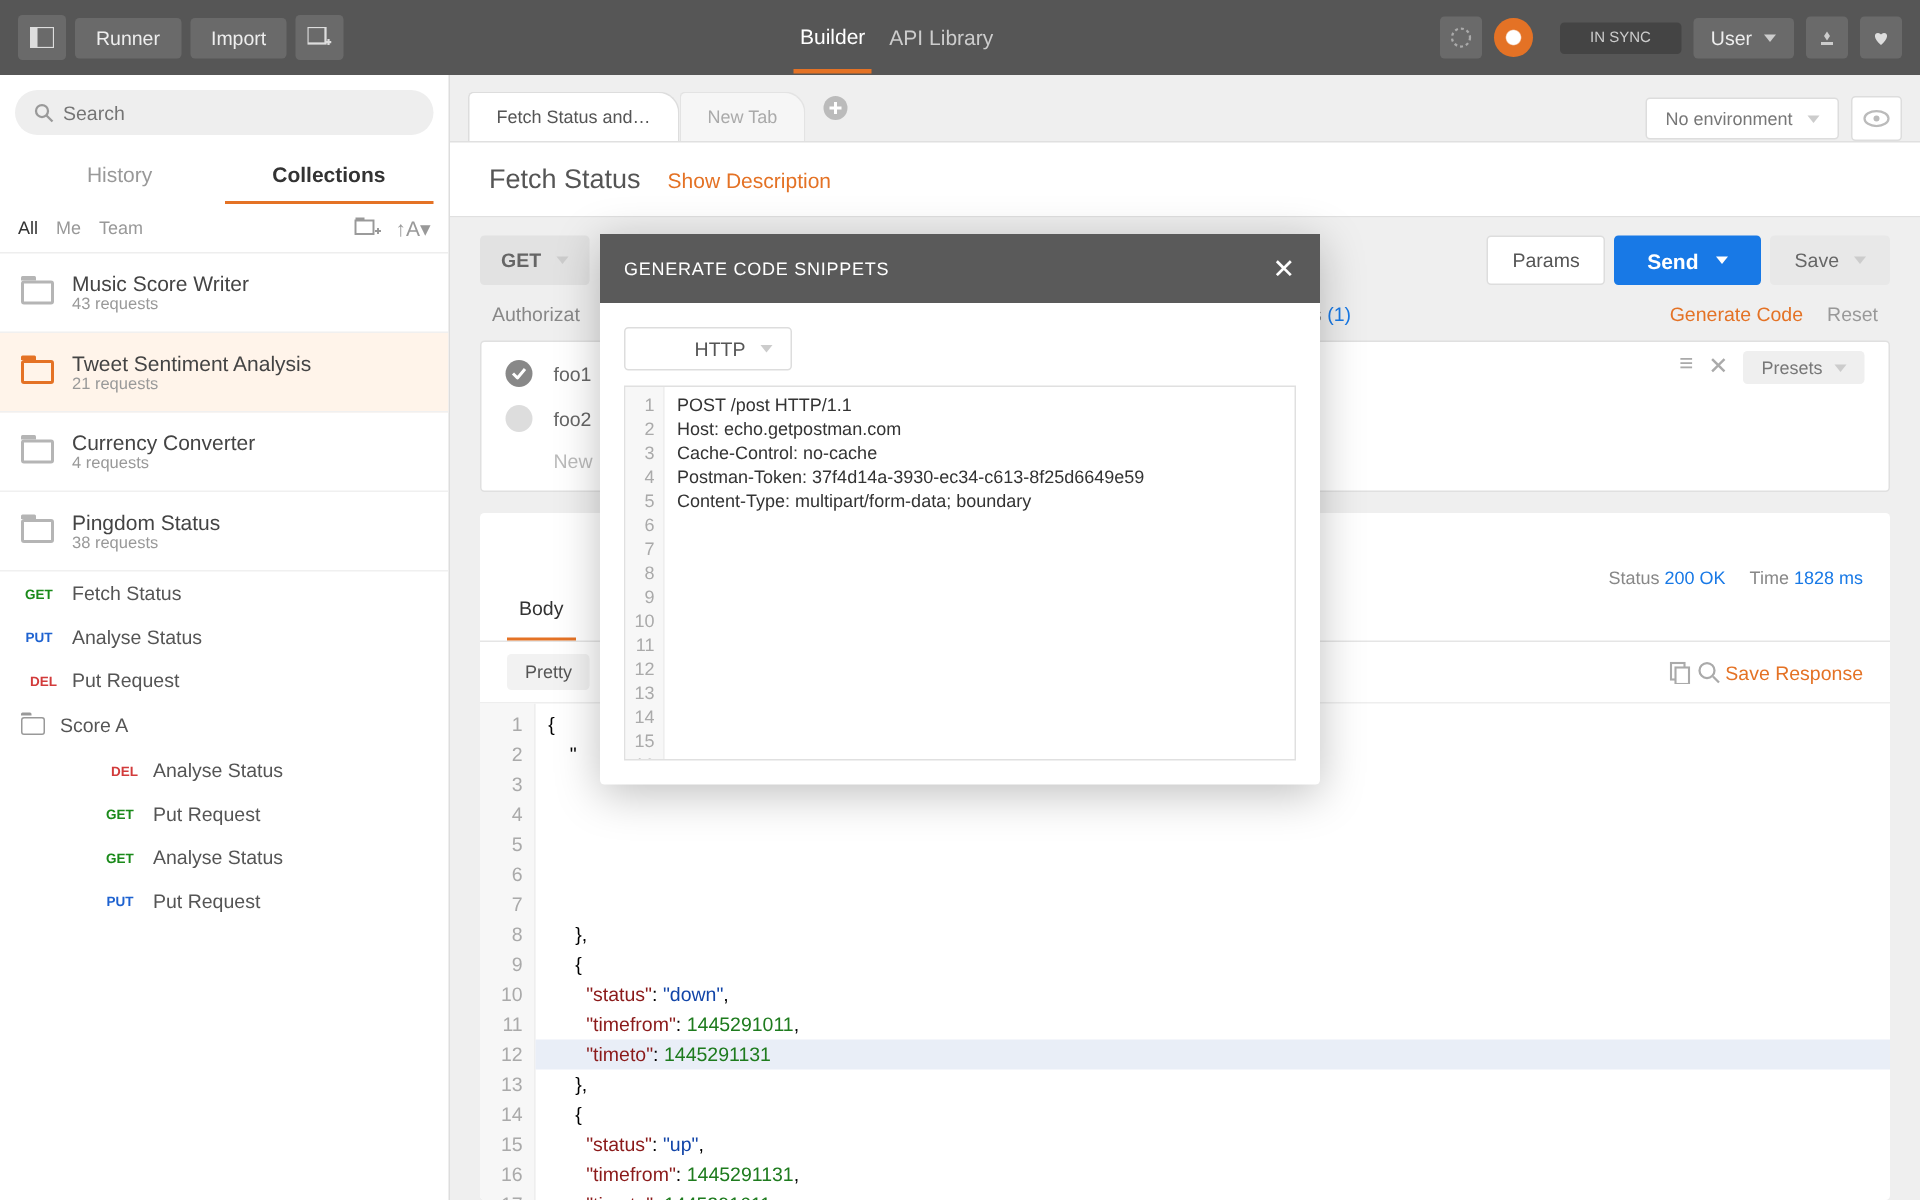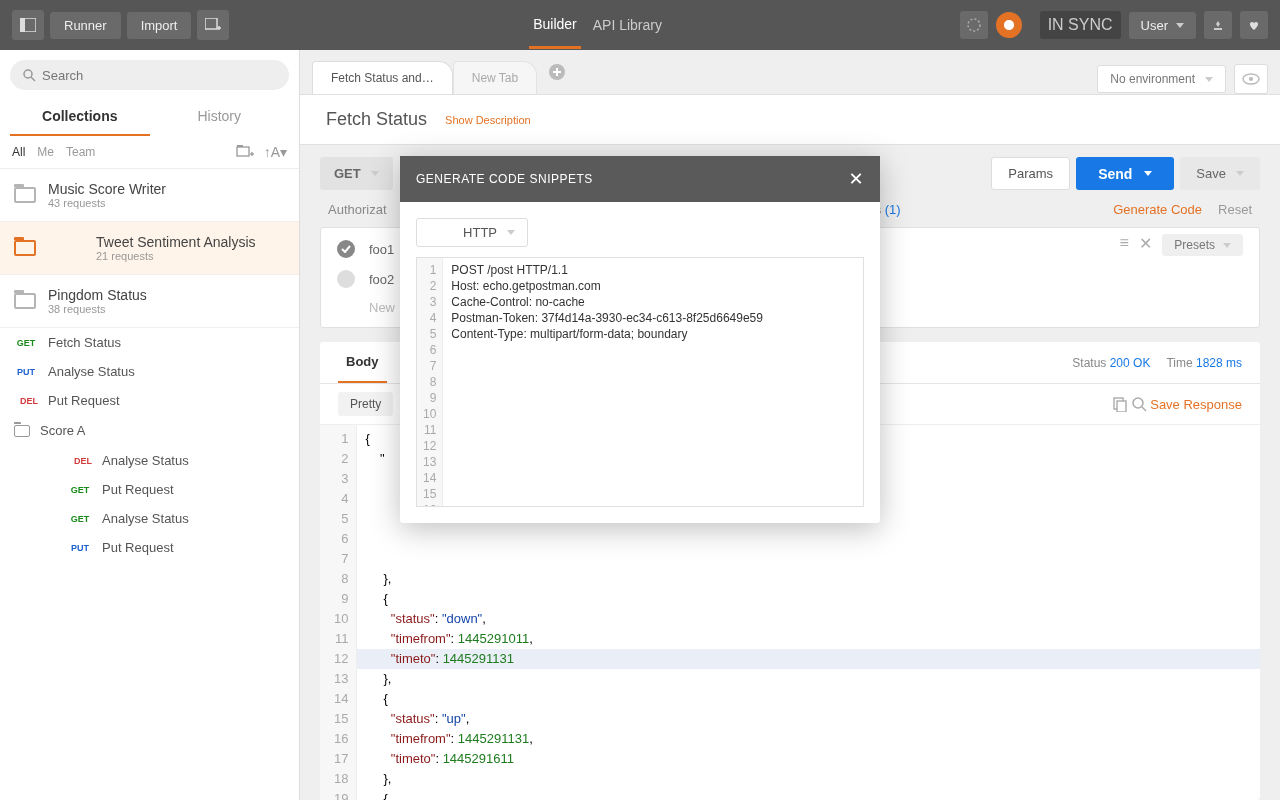--- a/index.html
+++ b/index.html
@@ -7,40 +7,40 @@
 
 
 .header { height: 50px; background: #565656; display: flex; align-items: center; padding: 0 12px; color: #ddd; }
 .header .hbtn { background: #6a6a6a; border: none; color: #eee; padding: 6px 14px; border-radius: 3px; font-size: 13px; margin-right: 6px; cursor: pointer; }
 .header .iconbtn { background: #6a6a6a; width: 32px; height: 30px; border-radius: 3px; display:flex; align-items:center; justify-content:center; margin-right:6px; cursor:pointer;}
 .header .center { flex: 1; display: flex; justify-content: center; align-items:center; gap: 8px; }
 .header .topnav { color: #ccc; font-size: 14px; padding: 14px 4px; cursor:pointer; }
 .header .topnav.active { color: #fff; border-bottom: 3px solid #e47225; }
 .header .right { display:flex; align-items:center; gap:8px; }
 .header .avatar { width:26px; height:26px; border-radius:50%; background: radial-gradient(circle at center,#fff 0 25%, #e47225 30% 100%); }
-.header .sync { background:#444; padding: 5px 8px; border-radius:3px; color:#ccc; font-size:16px;margin-left:10px; }
+.header .sync { background:#444; padding: 5px 20px; border-radius:3px; color:#ccc; font-size:10px;margin-left:10px; }
 .header .userbtn { background:#6a6a6a; padding:6px 12px; border-radius:3px; font-size:13px; color:#eee; cursor:pointer; display:flex; align-items:center; gap:8px;}
 .header .ghost { width:28px; height:28px; background:#6a6a6a; border-radius:3px; display:flex; align-items:center; justify-content:center; cursor:pointer;}
 .chev-down { width:0;height:0;border-left:4px solid transparent;border-right:4px solid transparent;border-top:5px solid #ccc; }
 
 
 .sidebar { position:absolute; left:0; top:50px; width:300px; bottom:0; border-right:1px solid #ddd; background:#fff; display:flex; flex-direction:column; }
 .sbar-top { padding: 10px 10px 0 10px; }
 .search { background:#eee; border-radius:15px; height:30px; display:flex; align-items:center; padding:0 12px; gap:6px; }
 .search input { border:none; background:transparent; outline:none; font-size:13px; flex:1; color:#666; }
 .sbar-tabs { display:flex; margin-top:8px; }
 .sbar-tabs .stab { flex:1; text-align:center; padding:10px 0; font-size:14px; color:#999; cursor:pointer; }
 .sbar-tabs .stab.active { color:#333; font-weight:600; border-bottom:2px solid #e47225; }
 .sbar-filter { display:flex; align-items:center; padding: 8px 12px; gap:12px; font-size:12px; color:#999; border-bottom:1px solid #eee; }
 .sbar-filter .factive { color:#333; }
 .sbar-filter .ficons { margin-left:auto; display:flex; gap:10px; }
 
 .coll-list { flex:1; overflow:auto; }
 .coll-item { display:flex; align-items:center; padding:12px 14px; border-bottom:1px solid #f0f0f0; cursor:pointer; }
-.coll-item.active { background:#fff4ea;gap:48px; }
+.coll-item.active { background:#fff4ea; }
 .cfolder { width:22px; height:16px; border:2px solid #b5b5b5; border-radius:2px; margin-right:12px; position:relative; flex-shrink:0; }
 .cfolder::before { content:''; position:absolute; top:-5px; left:-2px; width:10px; height:3px; background:#b5b5b5; border-radius:1px 1px 0 0; }
 .coll-item.active .cfolder { border-color:#e47225; }
 .coll-item.active .cfolder::before { background:#e47225;}
 .ctext .ctitle { font-size:14px; color:#444; }
 .ctext .csub { font-size:11px; color:#999; }
 
 .req-list {  }
 .req-item { display:flex; align-items:center; padding:7px 14px; gap:10px; cursor:pointer; font-size:13px; color:#555;}
 .method { font-size:9px; font-weight:700; width:24px; text-align:center; }
@@ -57,21 +57,21 @@
 .tabbar { height:44px; display:flex; align-items:flex-end; padding:0 12px; gap:0; }
 .tab { background:#fff; border-radius: 4px 14px 0 0; padding:9px 18px; font-size:12px; color:#555; max-width:150px; white-space:nowrap; overflow:hidden; text-overflow:ellipsis; border:1px solid #ddd; border-bottom:none; cursor:pointer;}
 .tab.inactive { background:#f6f6f6; color:#aaa; border-color:#e3e3e3;}
 .newtab { width:24px; height:24px; margin-left:8px; display:flex; align-items:center; justify-content:center; color:#999; cursor:pointer; align-self:center;}
 .tabbar-right { margin-left:auto; display:flex; gap:8px; align-items:center; }
 .envsel { background:#fff; border:1px solid #ddd; border-radius:3px; padding:6px 12px; font-size:12px; color:#777; display:flex; align-items:center; gap:10px; cursor:pointer;}
 .eyebtn { background:#fff; border:1px solid #ddd; border-radius:3px; width:34px; height:30px; display:flex; align-items:center; justify-content:center; color:#aaa; cursor:pointer;}
 
 .reqtitle-row { background:#fff; border-top:1px solid #e0e0e0; border-bottom:1px solid #e0e0e0; padding:14px 26px; display:flex; align-items:center; gap:18px;}
 .reqtitle { font-size:18px; color:#555; }
-.showdesc { color:#e47225; font-size:11px; cursor:pointer; }
+.showdesc { color:#e47225; font-size:14px; cursor:pointer; }
 
 .reqbar { padding:12px 20px; display:flex; gap:6px; background:#efefef;}
 .methodsel { background:#e2e2e2; border-radius:3px; padding:8px 14px; font-weight:600; color:#666; font-size:13px; display:flex; align-items:center; gap:10px; cursor:pointer;}
 .spacer-flex { flex:1; }
 .barbtn { background:#fff; border:1px solid #ddd; border-radius:3px; padding:8px 16px; font-size:13px; color:#555; cursor:pointer; }
 .sendbtn { background:#1879e6; color:#fff; border:none; padding:8px 22px; font-weight:600; border-radius:3px; font-size:14px; display:flex; align-items:center; gap:12px; cursor:pointer;}
 .savebtn { background:#e8e8e8; padding:8px 16px; border-radius:3px; color:#666; font-size:13px; display:flex; align-items:center; gap:10px; cursor:pointer;}
 
 .subtabs { padding: 0 28px; display:flex; gap:18px; font-size:13px; color:#888; }
 .subtabs span { cursor:pointer; }
@@ -81,21 +81,21 @@
 
 .headers-box { background:#fff; margin: 10px 20px 0 20px; border:1px solid #e0e0e0; border-radius:3px; padding:6px 16px;}
 .hrow { display:flex; align-items:center; gap:14px; padding:6px 0; font-size:13px; color:#666;}
 .hradio { width:18px;height:18px;border-radius:50%;background:#888; display:inline-flex; align-items:center; justify-content:center;}
 .hradio.off { background:#ddd; }
 .newh { color:#bbb; font-size:13px; }
 .presets { margin-left:auto; background:#efefef; padding:4px 12px; border-radius:3px; font-size:12px; color:#777; display:flex; gap:8px; align-items:center; cursor:pointer;}
 
 .resp-section { margin: 14px 20px 0 20px; background:#fff; border-radius:3px; display:flex; flex-direction:column; flex:1; overflow:hidden; border-bottom:0; }
 .resp-tabs { display:flex; border-bottom:1px solid #e5e5e5; padding:0 18px; align-items:center; font-size:13px;}
-.resp-tabs .rtab { padding:12px 8px; color:#333; font-weight:700; border-bottom:2px solid #e47225; cursor:pointer;}
+.resp-tabs .rtab { padding:12px 8px; color:#333; font-weight:400; border-bottom:2px solid #e47225; cursor:pointer;margin-top:44px;}
 .meta { margin-left:auto; font-size:12px; color:#888; display:flex; gap:16px; }
 .meta .val { color:#1879e6; }
 .resp-tools { padding:8px 18px; display:flex; align-items:center; gap:12px; border-bottom:1px solid #eee;}
 .pretty { background:#f2f2f2; border-radius:3px; padding:5px 12px; font-size:12px; color:#555; cursor:pointer;}
 .rtool-right { margin-left:auto; display:flex; gap:3px; align-items:center; color:#aaa;justify-content:space-between;}
 .saveresp { color:#e47225; font-size:13px; cursor:pointer; }
 
 .code-area { display:flex; flex:1; font-family: Menlo, Consolas, monospace; font-size:13px; overflow:hidden;}
 .gutter { background:#f7f7f7; color:#aaa; text-align:right; padding: 4px 8px 4px 14px; border-right:1px solid #eee; user-select:none;}
 .gutter div { line-height:20px; }
@@ -173,22 +173,22 @@
 <div class="sidebar">
   <div class="sbar-top">
     <div class="search">
       <svg width="14" height="14">
           <circle cx="6" cy="6" r="4" fill="none" stroke="#999" stroke-width="1.5"></circle>
           <line x1="9" y1="9" x2="13" y2="13" stroke="#999" stroke-width="1.5"></line>
         </svg>
       <input placeholder="Search" style="">
     </div>
     <div class="sbar-tabs">
+      <span class="stab">History</span>
       <span class="stab active">Collections</span>
-      <span class="stab">History</span>
     </div>
   </div>
   <div class="sbar-filter">
     <span class="factive">All</span>
     <span>Me</span>
     <span>Team</span>
     <div class="ficons">
       <span>
           <svg width="18" height="14">
             <rect x="1" y="3" width="12" height="9" fill="none" stroke="#999" stroke-width="1.3"></rect>
@@ -206,20 +206,27 @@
         <div class="ctext">
           <div class="ctitle">Music Score Writer</div>
           <div class="csub">43 requests</div>
         </div>
       </div>
     <div class="coll-item active">
         <div class="cfolder"></div>
         <div class="ctext">
           <div class="ctitle">Tweet Sentiment Analysis</div>
           <div class="csub">21 requests</div>
+        </div>
+      </div>
+    <div class="coll-item">
+        <div class="cfolder"></div>
+        <div class="ctext">
+          <div class="ctitle">Currency Converter</div>
+          <div class="csub">4 requests</div>
         </div>
       </div>
     <div class="coll-item">
         <div class="cfolder"></div>
         <div class="ctext">
           <div class="ctitle">Pingdom Status</div>
           <div class="csub">38 requests</div>
         </div>
       </div>
 

